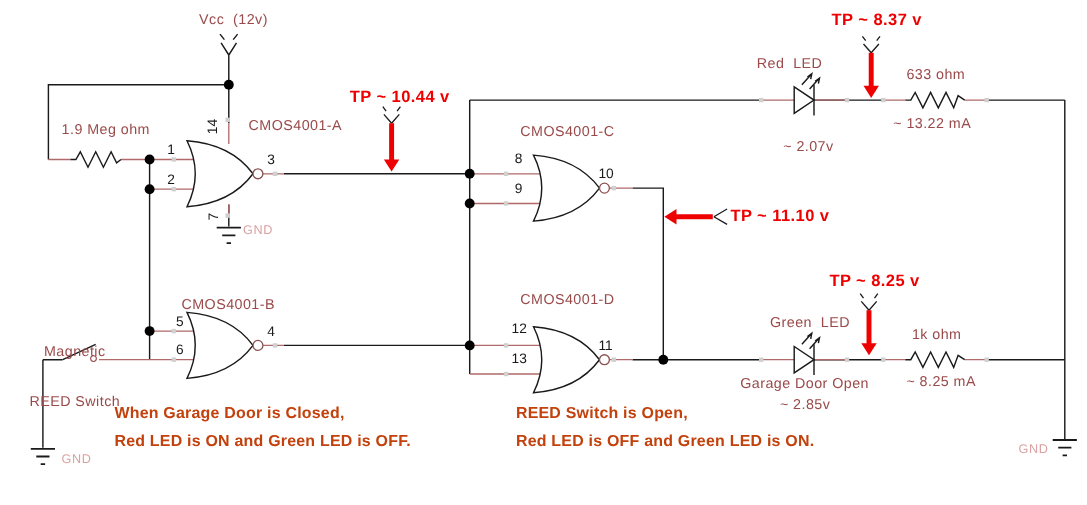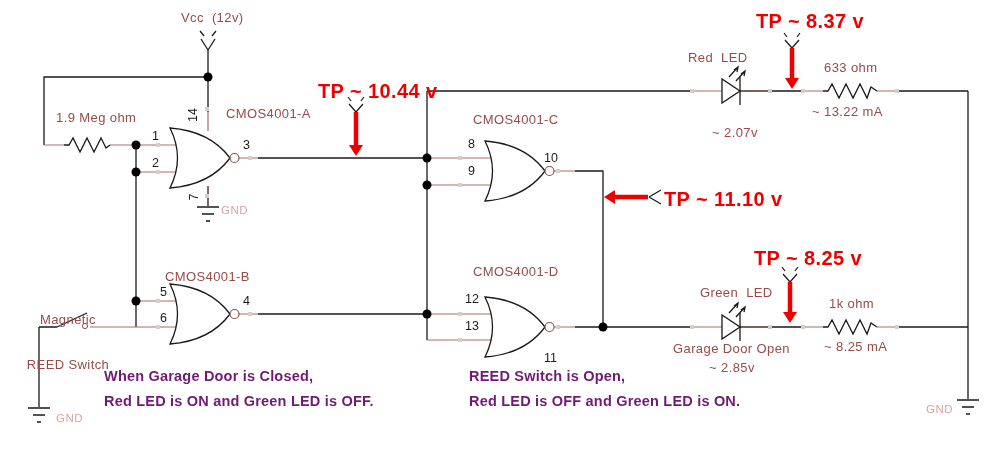--- a/index.html
+++ b/index.html
@@ -3,22 +3,22 @@
 <meta charset="utf-8">
 <style>
   html,body{margin:0;padding:0;background:#fff;}
   #canvas{position:relative;width:988px;height:459px;background:#ffffff;overflow:hidden;
           font-family:Liberation Sans, sans-serif;}
   #schem{position:absolute;left:0;top:0;}
   .lbl{position:absolute;white-space:pre;color:#9a4a4a;font-size:13px;letter-spacing:.4px;}
   .pin{position:absolute;white-space:pre;color:#1a1a1a;font-size:12.5px;}
   .rot{transform:rotate(-90deg);transform-origin:center;}
   .gnd{position:absolute;white-space:pre;color:#d9a2a2;font-size:11.5px;letter-spacing:.5px;}
-  .tp{position:absolute;white-space:pre;color:#ee0000;font-weight:bold;font-size:20px;letter-spacing:.4px;}
-  .note{position:absolute;color:#701a75;font-weight:bold;font-size:14.5px;letter-spacing:.2px;}
+  .tp{position:absolute;white-space:pre;color:#ee0000;font-weight:bold;font-size:15px;letter-spacing:.4px;}
+  .note{position:absolute;color:#c2410c;font-weight:bold;font-size:14.5px;letter-spacing:.2px;}
   .note div{height:25px;white-space:pre;}
   .ctr{text-align:center;}
 </style>
 </head>
 <body>
 
 <div id="canvas">
 
   <svg id="schem" width="988" height="459" viewBox="0 0 988 459">
 
@@ -180,21 +180,21 @@
   <div class="pin rot" style="left:186px;top:108px;">14</div>
   <div class="pin rot" style="left:191px;top:190px;">7</div>
   <div class="pin" style="left:160px;top:285px;">5</div>
   <div class="pin" style="left:160px;top:311px;">6</div>
   <div class="pin" style="left:243px;top:294px;">4</div>
   <div class="pin" style="left:468px;top:137px;">8</div>
   <div class="pin" style="left:468px;top:164px;">9</div>
   <div class="pin" style="left:544px;top:151px;">10</div>
   <div class="pin" style="left:465px;top:292px;">12</div>
   <div class="pin" style="left:465px;top:319px;">13</div>
-  <div class="pin" style="left:544px;top:307px;margin-top:44px;">11</div>
+  <div class="pin" style="left:544px;top:307px;">11</div>
 
   <div class="gnd" style="left:221px;top:204px;">GND</div>
   <div class="gnd" style="left:56px;top:412px;">GND</div>
   <div class="gnd" style="left:926px;top:403px;">GND</div>
 
   <div class="tp" style="left:318px;top:80px;">TP ~ 10.44 v</div>
   <div class="tp" style="left:756px;top:10px;">TP ~ 8.37 v</div>
   <div class="tp" style="left:664px;top:188px;">TP ~ 11.10 v</div>
   <div class="tp" style="left:754px;top:247px;">TP ~ 8.25 v</div>
 

